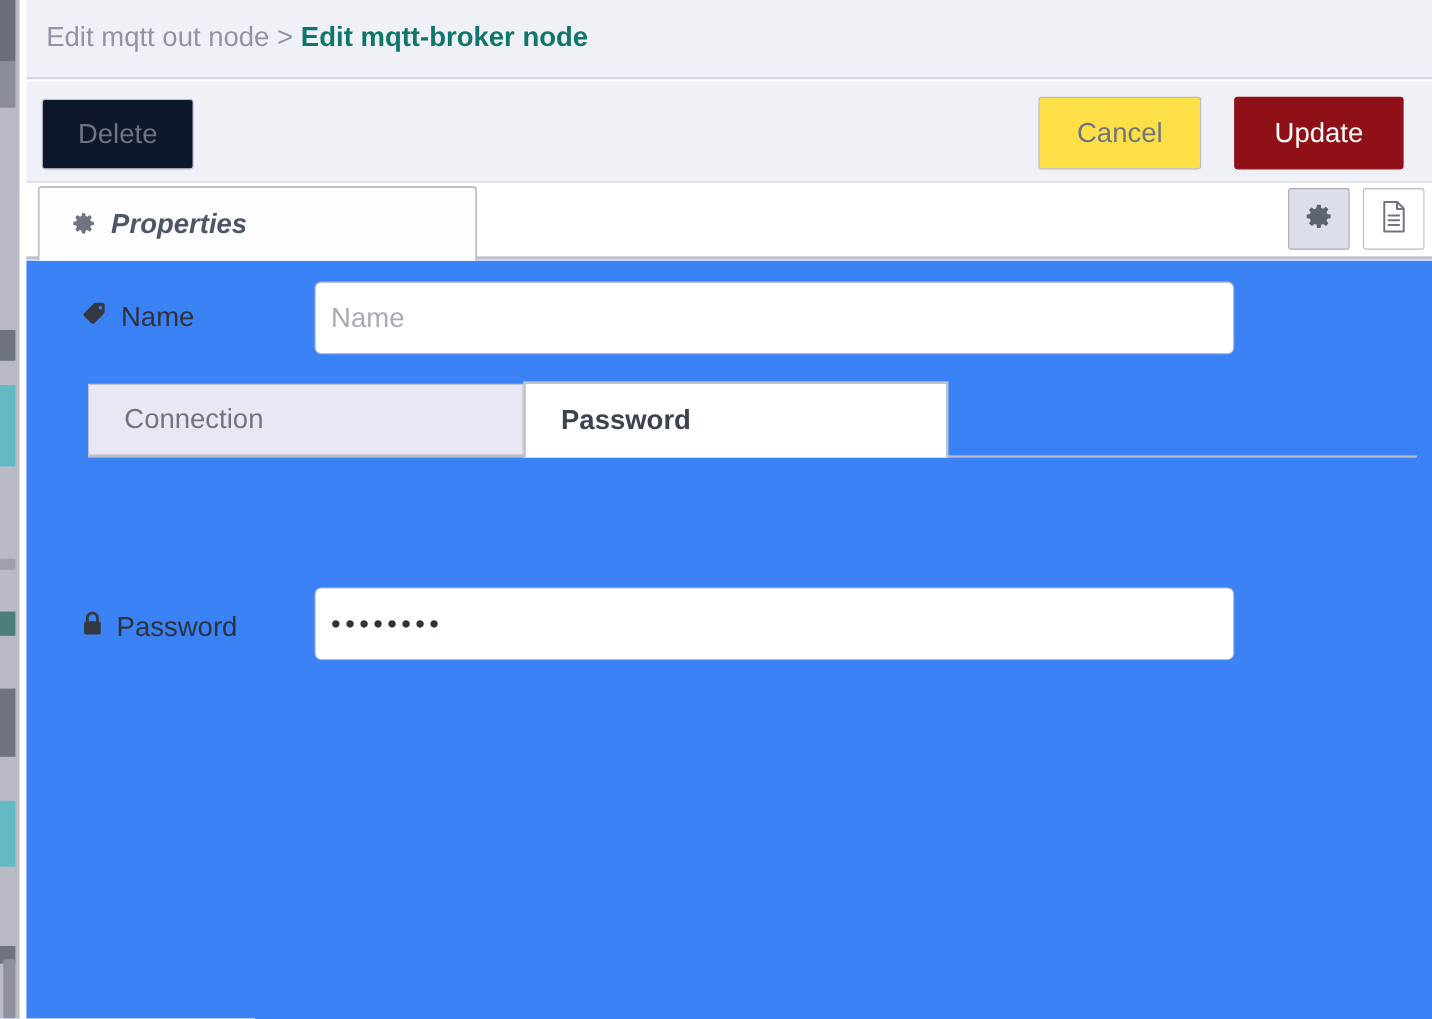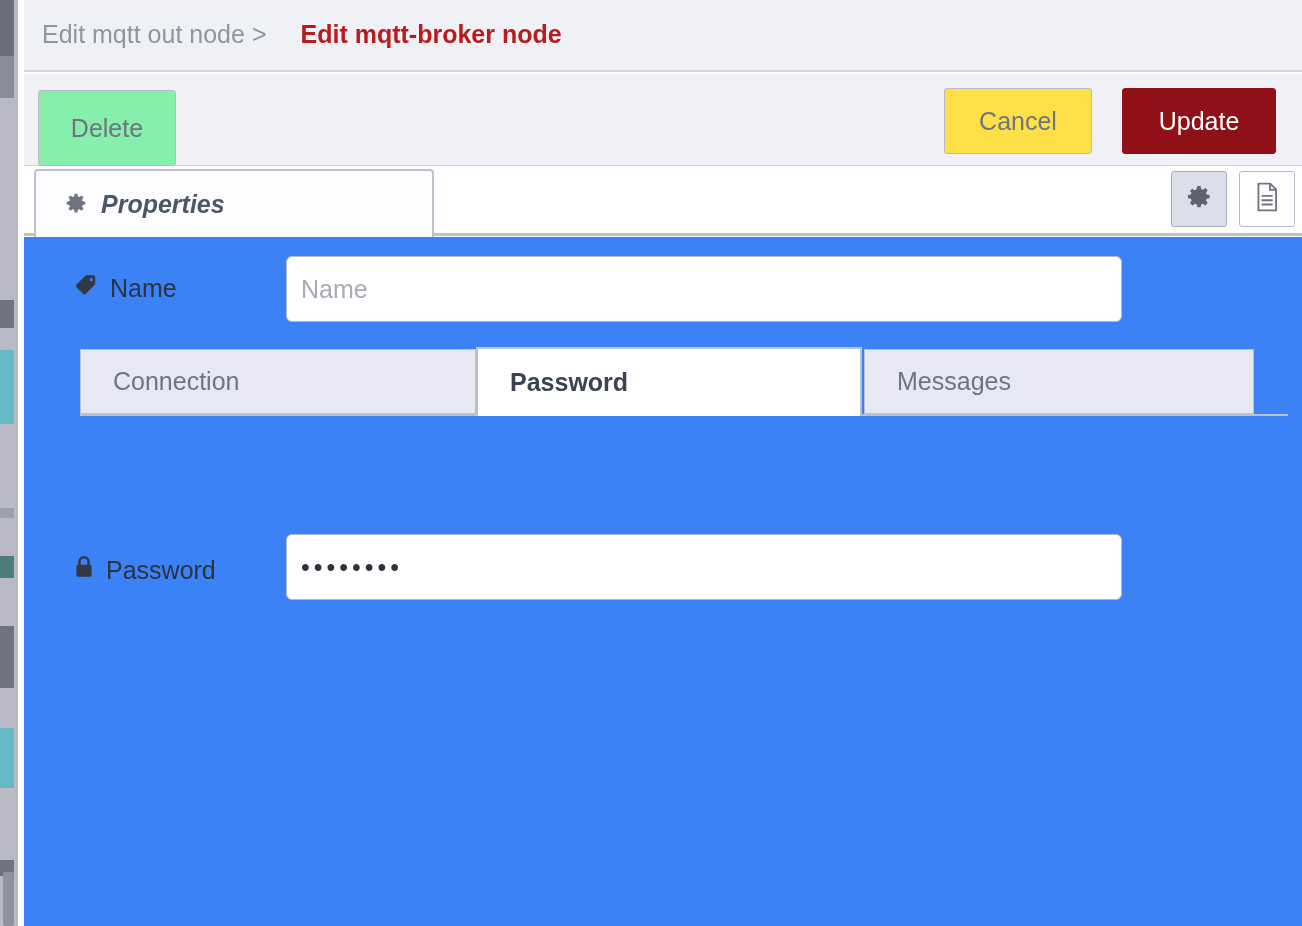--- a/index.html
+++ b/index.html
@@ -58,21 +58,21 @@
     box-sizing: border-box;
   }
   #breadcrumb {
     position: absolute;
     left: 18px; top: 20px;
     font-size: 25px;
     white-space: nowrap;
   }
   #breadcrumb .crumb-prev { color: #9195a3; }
   #breadcrumb .crumb-sep  { color: #9195a3; margin: 0 7px; }
-  #breadcrumb .crumb-cur  { color: #b91c1c; font-weight: bold; margin-left: 27px; }
+  #breadcrumb .crumb-cur  { color: #0f766e; font-weight: bold; }
 
   
   #button-bar {
     position: absolute;
     left: 6px; top: 74px;
     width: 1278px; height: 92px;
     background: #f0f0f7;
     border-bottom: 1px solid #d3d4de;
     box-sizing: border-box;
   }
@@ -82,22 +82,22 @@
     border-radius: 3px;
     font-size: 25px;
     display: flex;
     align-items: center;
     justify-content: center;
     cursor: pointer;
     user-select: none;
   }
   #delete-button {
     left: 14px; top: 16px;
-    width: 138px; height: 76px;
-    background: #86efac;
+    width: 138px; height: 64px;
+    background: #0f172a;
     border: 1px solid #b9bac9;
     color: #6f7480;
   }
   #cancel-button {
     left: 920px; top: 14px;
     width: 148px; height: 66px;
     background: #fde047;
     border: 1px solid #b9bac9;
     color: #6f7480;
   }
@@ -334,21 +334,20 @@
         </span>
         <span class="label-text">Name</span>
       </div>
       <input class="text-input" id="input-name" type="text" placeholder="Name" style="">
     </div>
 
     <div id="subtabs">
       <div id="subtab-baseline"></div>
       <div class="subtab inactive" id="subtab-connection">Connection</div>
       <div class="subtab active" id="subtab-security">Password</div>
-      <div class="subtab inactive" id="subtab-messages">Messages</div>
     </div>
 
 
     <div class="form-row" id="row-password">
       <div class="row-label" id="label-password">
         <span>
           <svg width="20" height="24" viewBox="0 0 20 24" aria-hidden="true">
             <path d="M5.4 10V6.9a4.6 4.6 0 0 1 9.2 0V10" fill="none" stroke="#343842" stroke-width="2.6"></path>
             <rect x="2.4" y="9.8" width="15.2" height="12" rx="1.8" fill="#343842"></rect>
           </svg>

